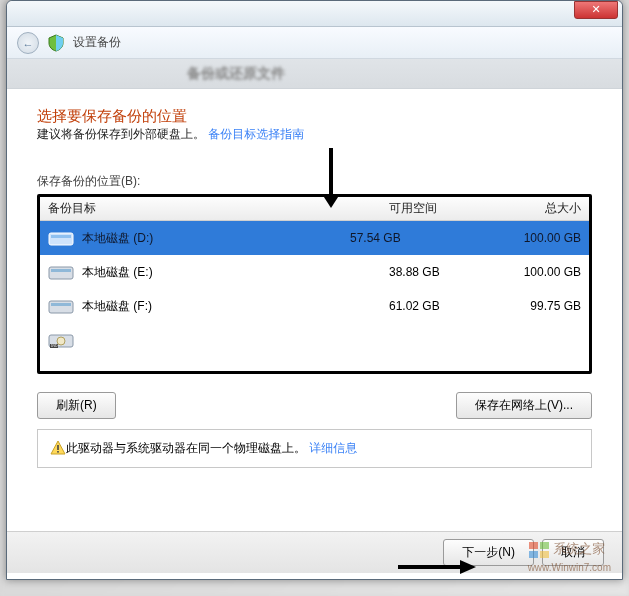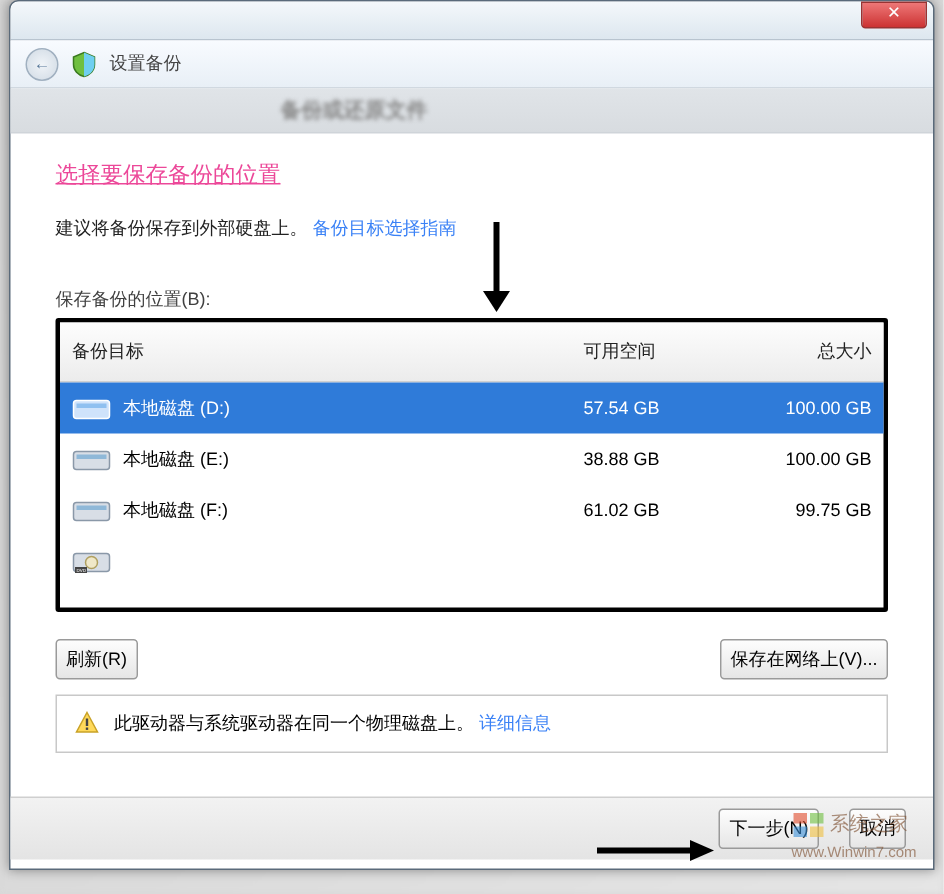--- a/index.html
+++ b/index.html
@@ -71,91 +71,90 @@
 .blur-text {
   position: absolute; left: 180px; top: 6px;
   color: #888; filter: blur(1.5px);
   font-size: 14px; font-weight: bold;
 }
 .content {
   padding: 18px 30px 10px 30px;
   position: relative;
 }
 .main-title {
-  color: #ec4899;
+  color: #c2410c;
   font-size: 15px;
-  margin-bottom: 18px;
-  text-decoration: underline;
 }
 .subtitle-row {
   margin-bottom: 30px;
   color: #222;
 }
 .link { color: #3b82f6; cursor: pointer; }
 .list-label { margin-bottom: 4px; color: #404040; }
 .drive-box {
   border: 3px solid #000;
   border-radius: 2px;
 }
 .drive-header {
   display: flex;
   background: linear-gradient(#fdfdfd, #ececec);
   border-bottom: 1px solid #d0d0d0;
-  height: 40px; align-items: center;
+  height: 24px; align-items: center;
   font-size: 12px; color: #222;
 }
 .col1 { flex: 1; padding-left: 8px; }
 .col2 { width: 100px; text-align: left; margin-left: 44px; }
 .col3 { width: 100px; text-align: right; padding-right: 8px; }
 .drive-row {
   display: flex; align-items: center;
   height: 34px;
   border-bottom: 0px solid #eee;
 }
 .drive-row.selected {
   background: #2f7bd9;
-  color: #ffffff;
+  color: #0f172a;
+  gap: 39px;
 }
 .drive-row .col1 { display: flex; align-items: center; gap: 8px; }
 .drive-icon {
   width: 26px; height: 20px;
   display: inline-block;
 }
 .hdd-svg rect.body { fill: #d8dee6; stroke: #8a98a8; }
 .hdd-svg.sel rect.body { fill: #cfe3fb; stroke: #fff; }
 .button-row {
   display: flex; justify-content: space-between;
   margin-top: 18px;
 }
 .win-btn {
   background: linear-gradient(#fdfdfd, #e6e6e6);
   border: 1px solid #9a9a9a;
   border-radius: 3px;
-  padding: 4px 6px;
+  padding: 4px 18px;
   font-size: 12px;
   cursor: pointer;
 }
 .warning-box {
   margin-top: 10px;
   border: 1px solid #c8c8c8;
   padding: 10px 12px;
-  display: flex; align-items: flex-start; gap: 10px;
+  display: flex; align-items: flex-start; gap: 0;
   background: #fff;
 }
 .warn-icon {
   width: 16px; height: 16px;
 }
 .footer {
   position: absolute;
   bottom: 6px; left: 0; right: 0;
   height: 42px;
   background: linear-gradient(#f2f2f2, #e4e4e4);
   border-top: 1px solid #cfcfcf;
   display: flex; align-items: center; justify-content: flex-end;
-  padding-right: 18px; gap: 20px;
+  padding-right: 18px; gap: 8px;
 }
 .arrow-annot {
   position: absolute;
   pointer-events: none;
 }
 .arrow-v { left: 316px; top: 148px; }
 .arrow-h { left: 398px; bottom: 16px; }
 .watermark {
   position: absolute;
   right: 18px; bottom: 22px;

